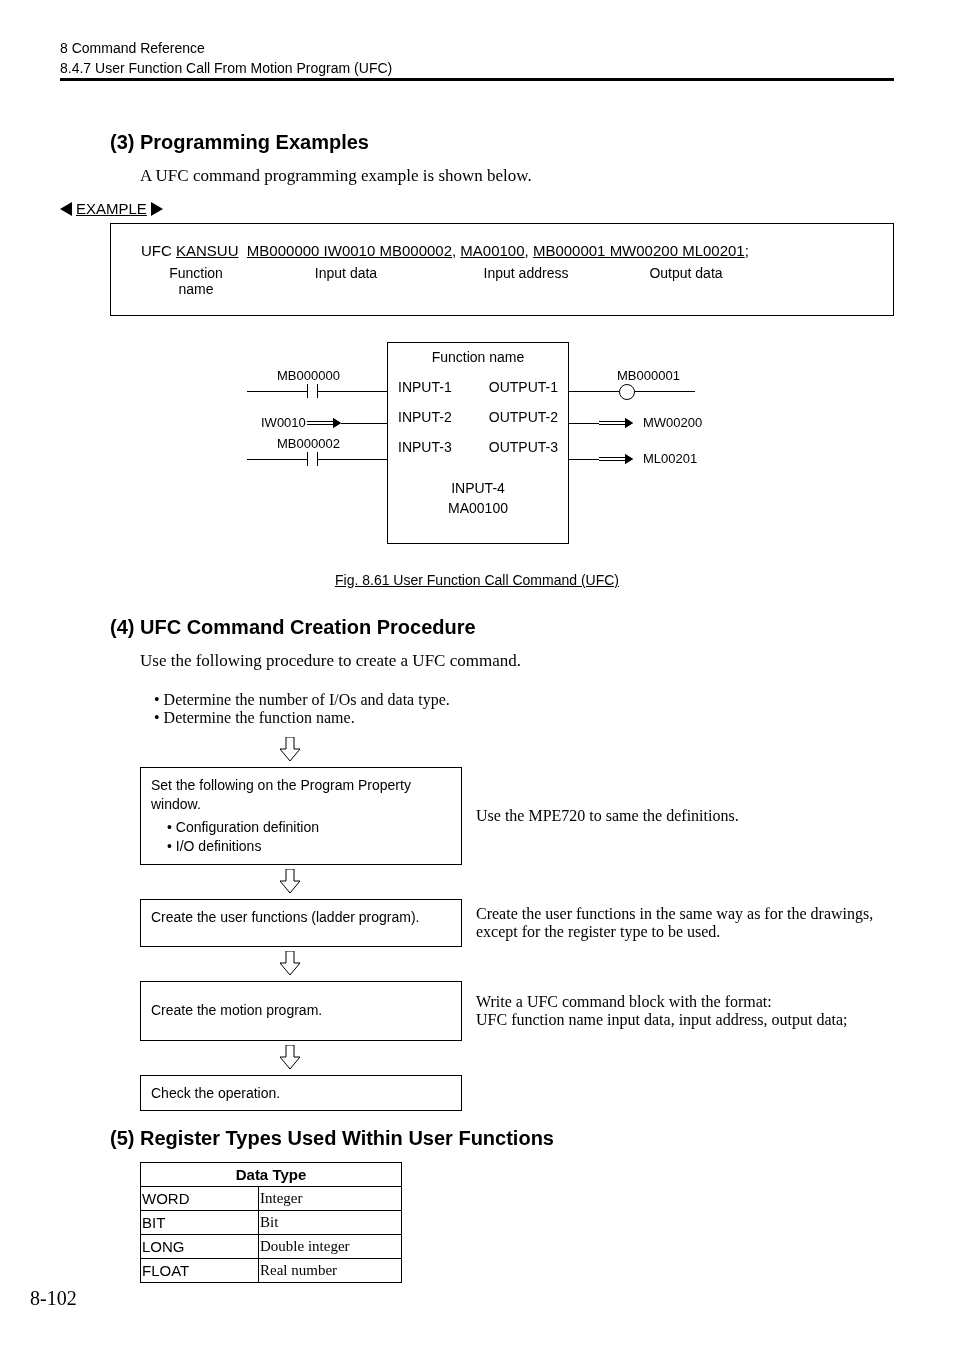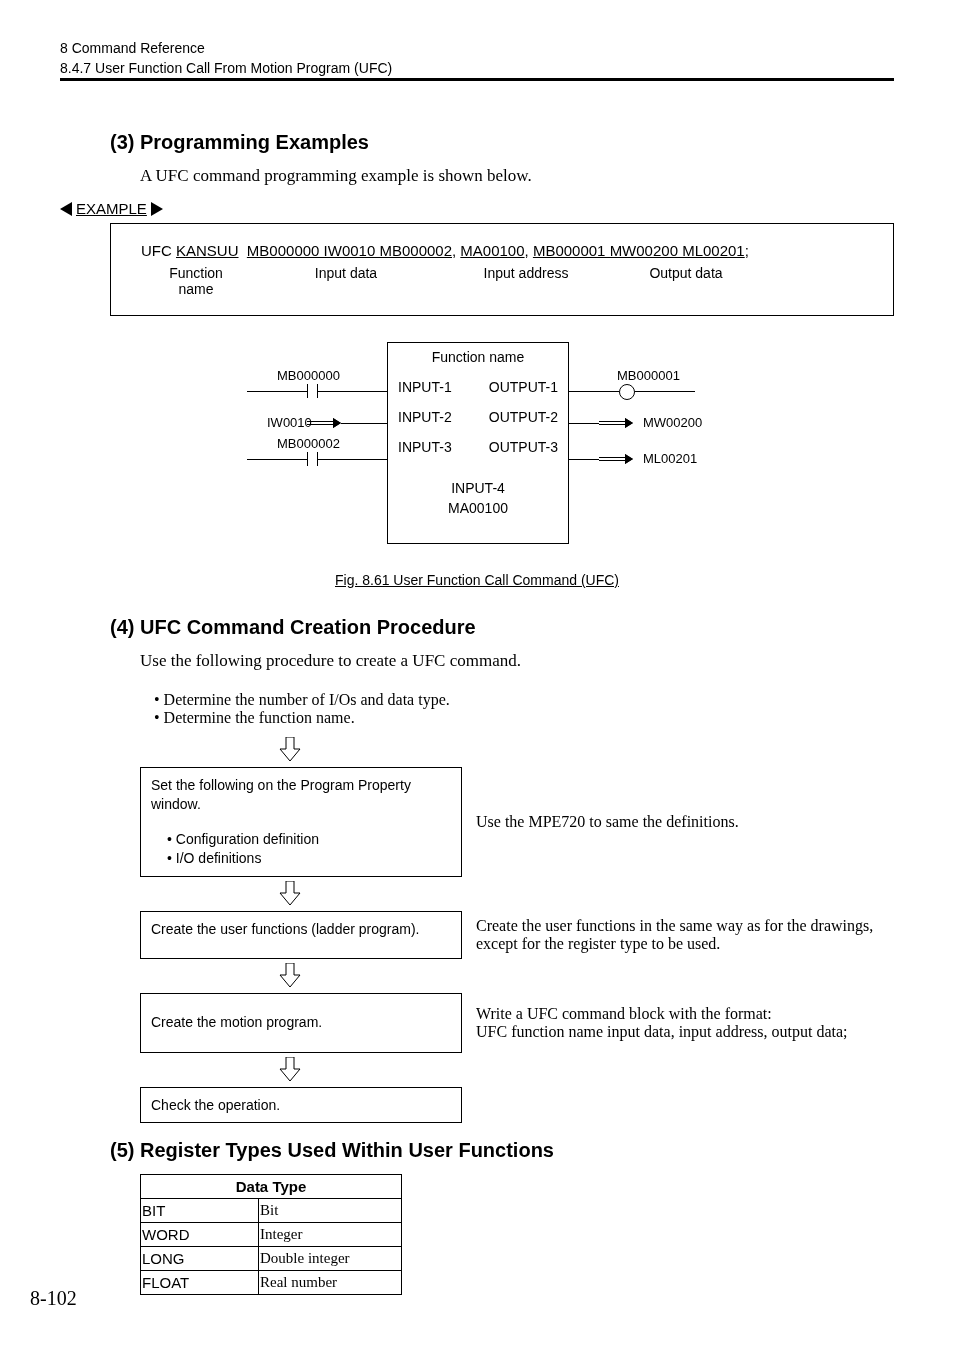--- a/index.html
+++ b/index.html
@@ -49,21 +49,21 @@
   .contact::before { left:20px; } .contact::after { left:30px; }
   .contact .h1 { position:absolute; top:7px; left:0; width:20px; height:1px; background:#000;}
   .contact .h2 { position:absolute; top:7px; left:30px; width:20px; height:1px; background:#000;}
 
   .fig-cap { text-align:center; font-family: Arial, sans-serif; font-size:14px; margin: 20px 0 28px 0; text-decoration: underline; }
 
   
   .proc { margin-left:80px; }
   .proc-row { display:flex; align-items:stretch; }
   .proc-box { width:300px; border:1px solid #000; font-family:Arial,sans-serif; font-size:14px; padding:8px 10px; line-height:1.35; }
-  .proc-box ul { margin:16px 0 0 6px; padding-left:10px;}
+  .proc-box ul { margin:4px 0 0 6px; padding-left:10px;}
   .proc-box li { list-style:none; }
   .proc-box li::before{ content:"• "; }
   .proc-desc { flex:1; font-family:"Times New Roman",serif; font-size:16px; padding:6px 0 6px 14px; display:flex; align-items:center;}
   .proc-desc.top { align-items:flex-start; }
   .down-arrow { width:300px; text-align:center; padding:4px 0; }
   .down-arrow svg { display:block; margin:0 auto;}
 
   
   .dt-table { border-collapse:collapse; margin-left:80px; font-size:15px; }
   .dt-table th, .dt-table td { border:1px solid #000; padding:3px 1px; text-align:left; }
@@ -132,21 +132,21 @@
     </div>
 
     <div class="lbl" style="left:80px; top:26px;">MB000000</div>
     <div class="contact" style="left:90px; top:42px;">
         <span class="h1"></span>
         <span class="h2"></span>
       </div>
     <div class="lead" style="left:50px; top:49px; width:40px;"></div>
     <div class="lead" style="left:140px; top:49px; width:50px;"></div>
 
-    <div class="lbl" style="left:70px; top:73px;">IW0010</div>
+    <div class="lbl" style="left:64px; top:73px;">IW0010</div>
     <div class="dblarrow" style="left:110px; top:77px;">
         <span class="l1"></span>
         <span class="l2"></span>
         <span class="tip"></span>
         <span class="tipw"></span>
       </div>
     <div class="lead" style="left:144px; top:81px; width:46px;"></div>
 
     <div class="lbl" style="left:80px; top:94px;">MB000002</div>
     <div class="contact" style="left:90px; top:110px;">
@@ -244,28 +244,28 @@
   </div>
 
   <h3 class="sec-h" style="margin-top:16px;">(5) Register Types Used Within User Functions</h3>
 
   <table class="dt-table">
     <tbody>
         <tr>
           <th colspan="2" class="hdr">Data Type</th>
         </tr>
     <tr>
+          <td class="code">WORD</td>
+          <td class="desc">Integer</td>
+        </tr>
+    <tr>
           <td class="code" style="width:115px;">BIT</td>
           <td class="desc" style="width:140px;">Bit</td>
         </tr>
     <tr>
-          <td class="code">WORD</td>
-          <td class="desc">Integer</td>
-        </tr>
-    <tr>
           <td class="code">LONG</td>
           <td class="desc">Double integer</td>
         </tr>
     <tr>
           <td class="code">FLOAT</td>
           <td class="desc">Real number</td>
         </tr>
   </tbody>
     </table>
 

